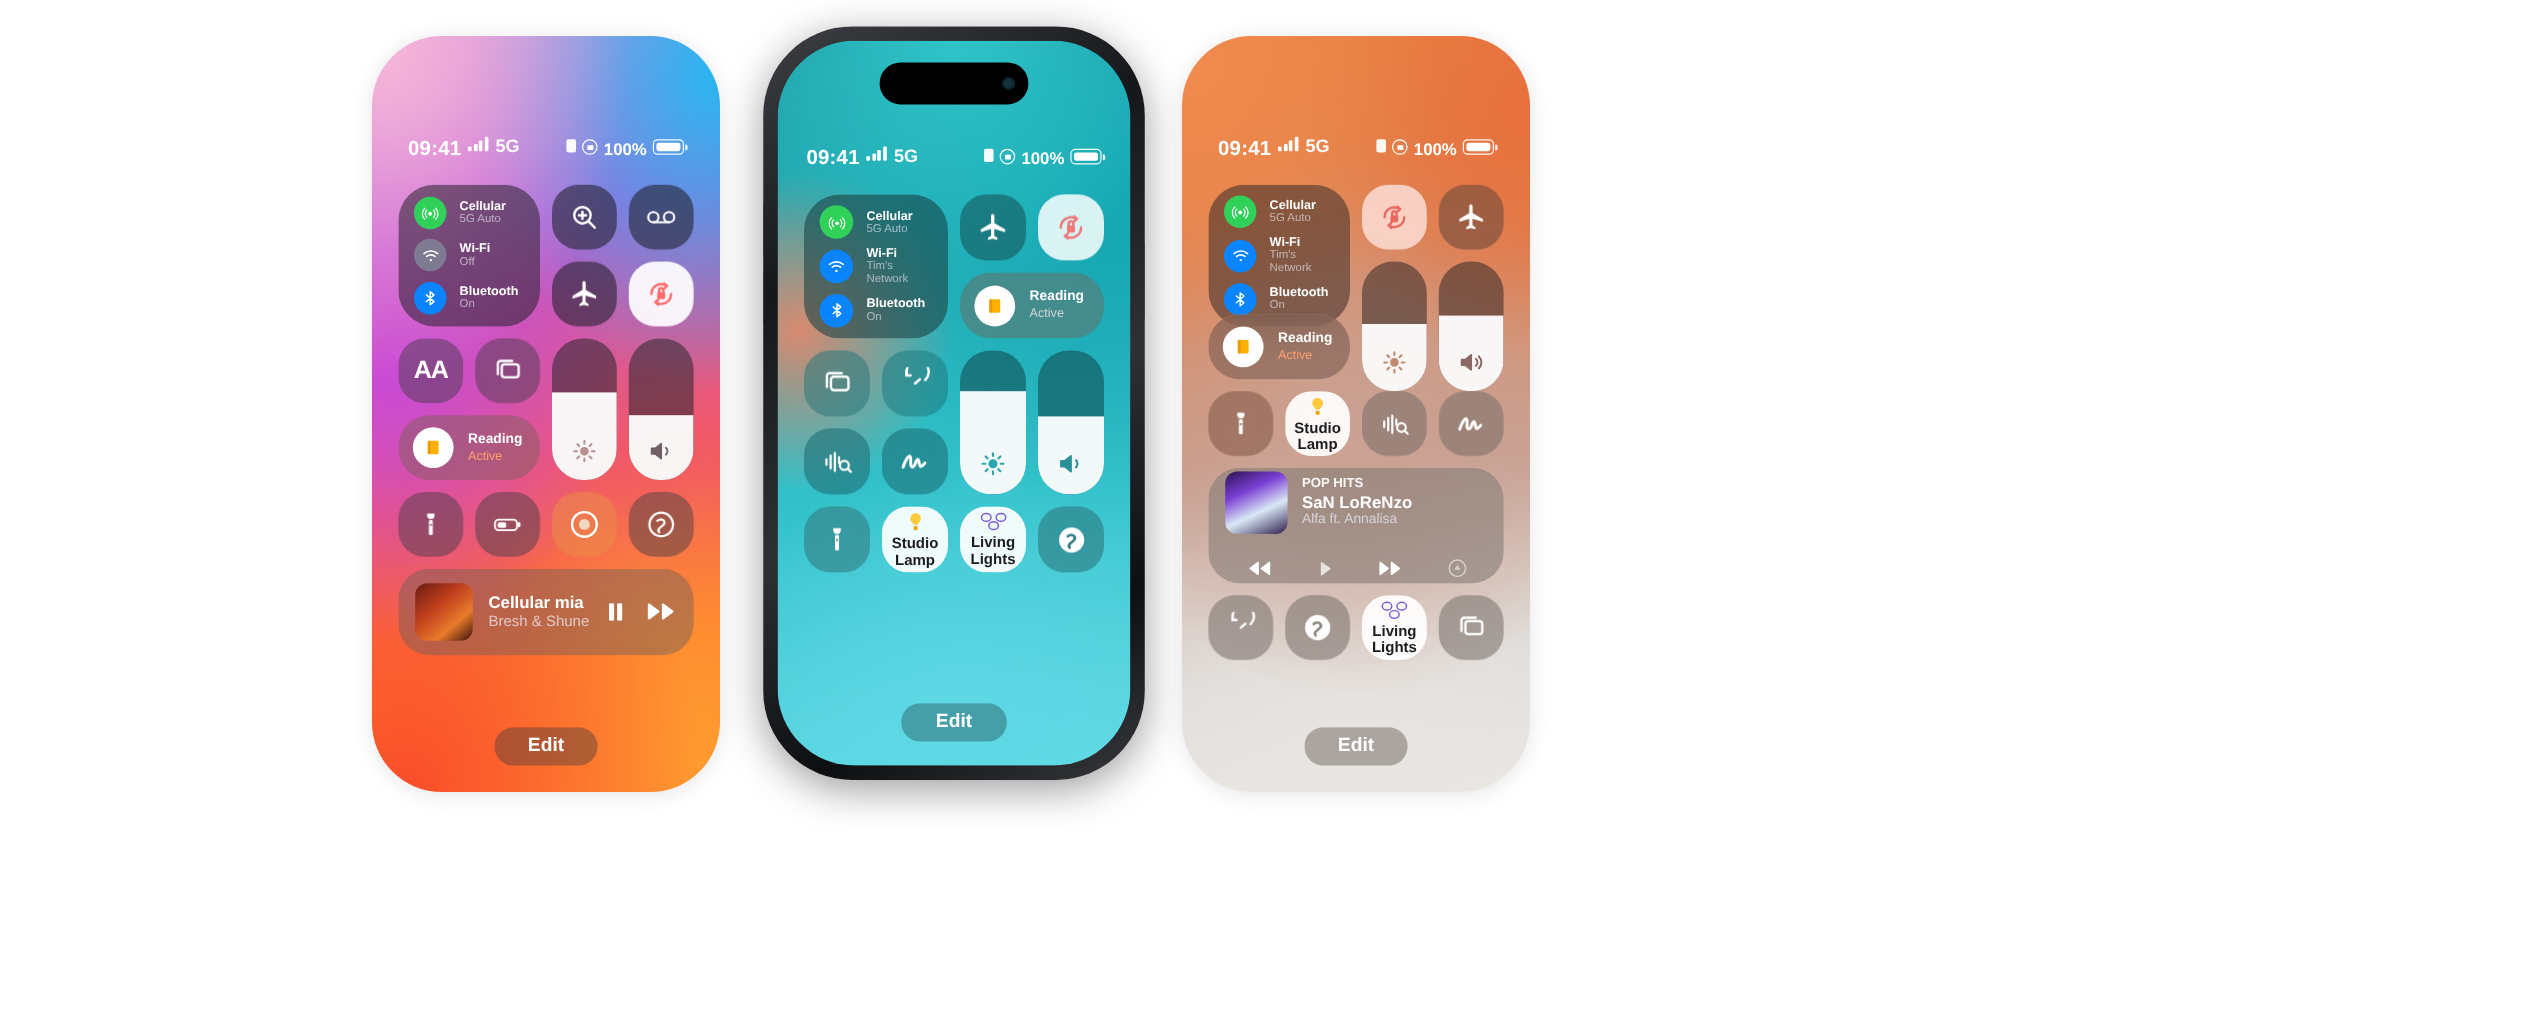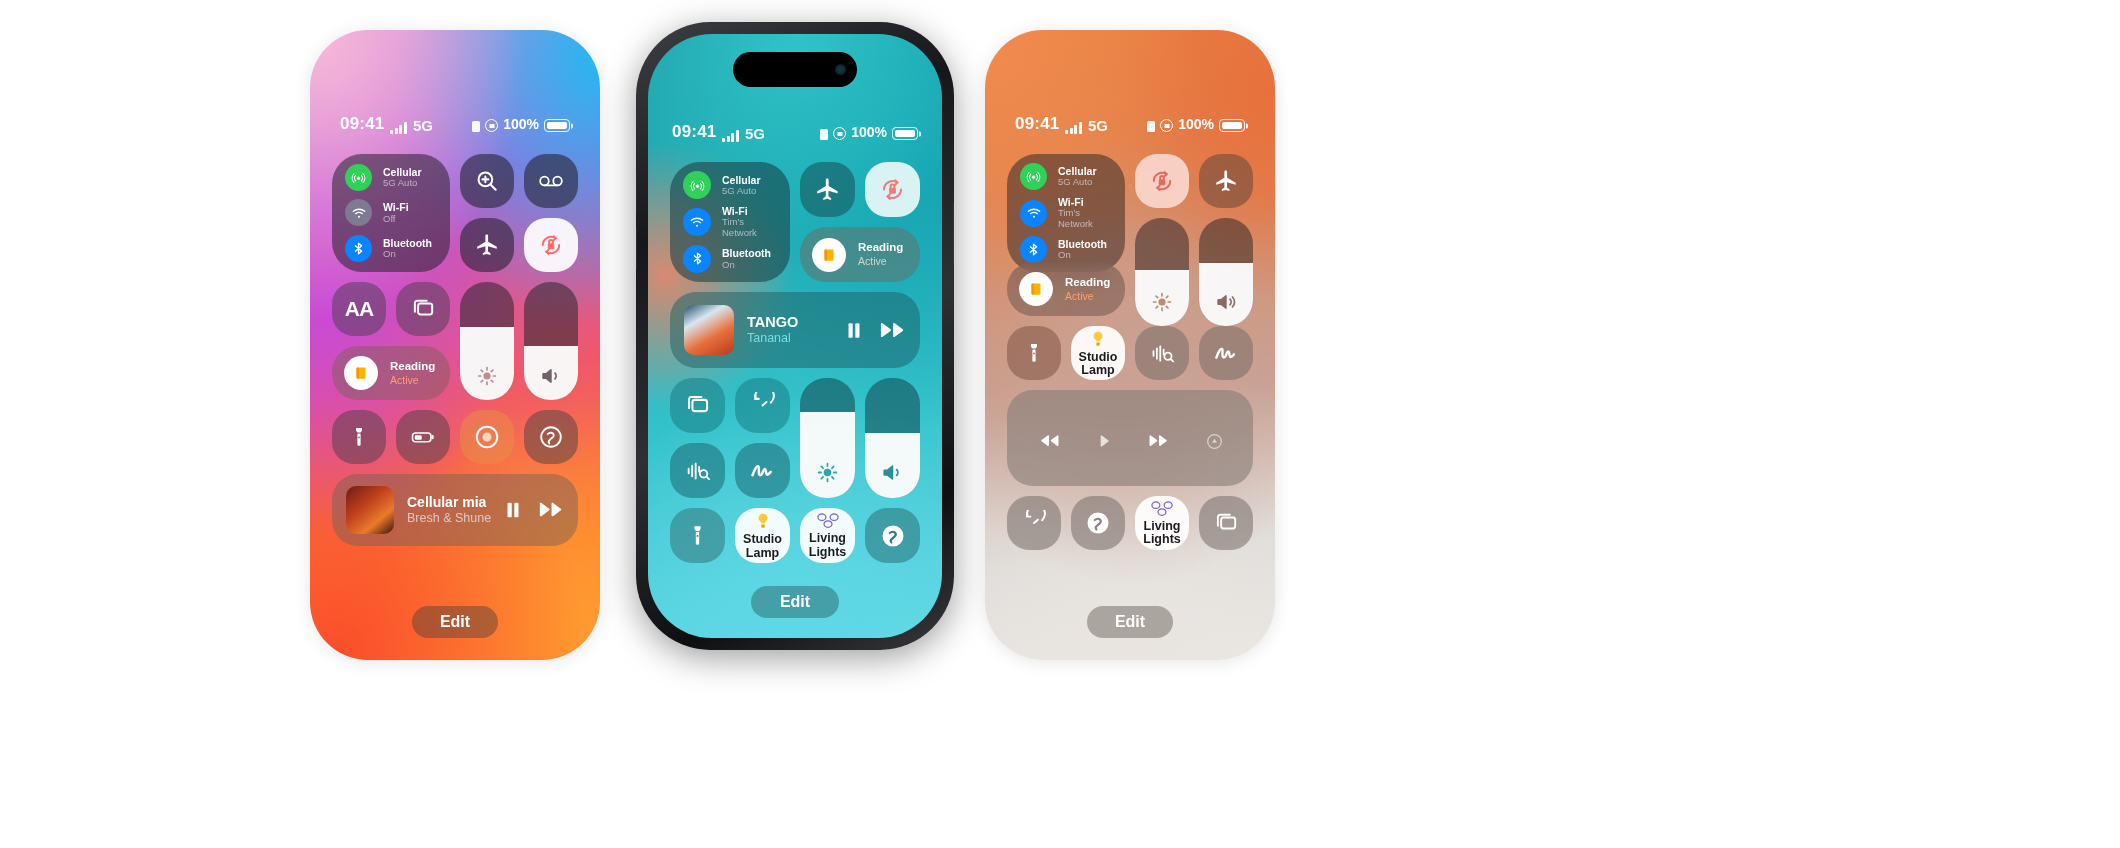--- a/index.html
+++ b/index.html
@@ -82,21 +82,21 @@
   }
 
   
   .statusbar {
     position: absolute; left: 0; right: 0;
     display: flex; align-items: center;
     color: #fff;
     font-size: 17px; font-weight: bold;
     padding: 0 30px;
   }
-  .sb-left, .sb-right { display: flex; align-items: flex-end; gap: 6px; }
+  .sb-left, .sb-right { display: flex; align-items: flex-start; gap: 6px; }
   .sb-right { margin-left: auto; gap: 5px; }
   .sb-time { letter-spacing: .2px; }
   .sb-5g { font-size: 15px; font-weight: bold; opacity: .96; }
   .bars { display: flex; align-items: flex-end; gap: 1.5px; height: 12px; }
   .bars i { display: block; width: 3px; background: #fff; border-radius: 1px; }
   .bars i:nth-child(1){height:4px}.bars i:nth-child(2){height:6.5px}
   .bars i:nth-child(3){height:9px}.bars i:nth-child(4){height:12px}
   .sim { width: 8px; height: 11px; border-radius: 1.5px; background: #fff; opacity: .95; }
   .rotlock {
     width: 13px; height: 13px; border-radius: 50%;
@@ -542,37 +542,20 @@
                   </svg>
               </span>
               <span class="focus-tx">
                 <b style="font-size:11.5px;">Reading</b>
                 <span style="font-size:10.5px; color:#cfd6d2;">Active</span>
               </span>
             </div>
           </div>
         </div>
 
-        <div class="np" style="width:250px;height:76px; margin-top:10px; background:rgba(30,90,96,.48);">
-          <div class="art art-b" style="width:50px;height:50px;"></div>
-          <div class="np-tx">
-            <b style="font-size:14.5px;">TANGO</b>
-            <span style="font-size:12.5px; color:#7fd9e0;">Tananal</span>
-          </div>
-          <div class="np-ctrls">
-            <svg width="22" height="25" viewBox="0 0 24 24" fill="#fff">
-                <rect x="6" y="4" width="4.6" height="16" rx="1.3"></rect>
-                <rect x="13.4" y="4" width="4.6" height="16" rx="1.3"></rect>
-              </svg>
-            <svg width="27" height="25" viewBox="0 0 28 24" fill="#fff">
-                <path d="M2 5.4c0-.9 1-1.4 1.7-.9l8.3 6.2c.6.4.6 1.3 0 1.7L3.7 18.6c-.7.5-1.7 0-1.7-.9z"></path>
-                <path d="M14.6 5.4c0-.9 1-1.4 1.7-.9l8.3 6.2c.6.4.6 1.3 0 1.7l-8.3 6.2c-.7.5-1.7 0-1.7-.9z"></path>
-              </svg>
-          </div>
-        </div>
 
         <div class="cc-row" style="gap:10px; margin-top:10px;">
           <div style="display:flex; flex-direction:column; gap:10px;">
             <div class="cc-row" style="gap:10px;">
               <div class="tile" style="width:55px;height:55px; background:rgba(20,110,118,.45);">
                 <svg width="27" height="27" viewBox="0 0 24 24" fill="none" stroke="#fff" stroke-width="1.8">
                     <rect x="7.5" y="7" width="13" height="10" rx="2.2"></rect>
                     <path d="M4.5 14.5V6.4A2 2 0 016.5 4.4h9" stroke-linecap="round"></path>
                   </svg>
               </div>
@@ -805,20 +788,28 @@
               </svg>
           </div>
           <div class="tile" style="width:54px;height:54px; background:rgba(120,110,104,.55);">
             <svg width="29" height="29" viewBox="0 0 24 24" fill="none" stroke="#fff" stroke-width="2" stroke-linecap="round">
                 <path d="M3.6 15.4c2-5.6 3.6-7.6 4.6-7.2 1 .5.2 4.6.6 6 .4 1.4 1.4 1.5 2.3.2.9-1.4 1.3-4.1 2.3-4.1 1.2 0 .7 3.6 1.6 4.4.8.8 2.4-1.2 3.2-2"></path>
               </svg>
           </div>
         </div>
 
         <div class="np wide" style="width:246px;height:96px; margin-top:10px; background:rgba(128,120,114,.55);">
+          <div style="display:flex; align-items:center; gap:12px;">
+            <div class="art art-c" style="width:52px;height:52px;"></div>
+            <div class="np-tx">
+              <span class="pre" style="font-size:11px;">POP HITS</span>
+              <b style="font-size:14px;">SaN LoReNzo</b>
+              <span style="font-size:11.5px;">Alfa ft. Annalisa</span>
+            </div>
+          </div>
           <div class="np-row2">
             <svg width="25" height="18" viewBox="0 0 28 24" fill="#fff">
                 <path d="M26 5.4c0-.9-1-1.4-1.7-.9l-8.3 6.2c-.6.4-.6 1.3 0 1.7l8.3 6.2c.7.5 1.7 0 1.7-.9z"></path>
                 <path d="M13.4 5.4c0-.9-1-1.4-1.7-.9l-8.3 6.2c-.6.4-.6 1.3 0 1.7l8.3 6.2c.7.5 1.7 0 1.7-.9z"></path>
               </svg>
             <svg width="16" height="18" viewBox="0 0 24 24" fill="#e6e2de">
                 <path d="M7 4.6c0-.9 1-1.4 1.7-.9l10 7.4c.6.4.6 1.3 0 1.7l-10 7.4c-.7.5-1.7 0-1.7-.9z"></path>
               </svg>
             <svg width="25" height="18" viewBox="0 0 28 24" fill="#fff">
                 <path d="M2 5.4c0-.9 1-1.4 1.7-.9l8.3 6.2c.6.4.6 1.3 0 1.7L3.7 18.6c-.7.5-1.7 0-1.7-.9z"></path>

